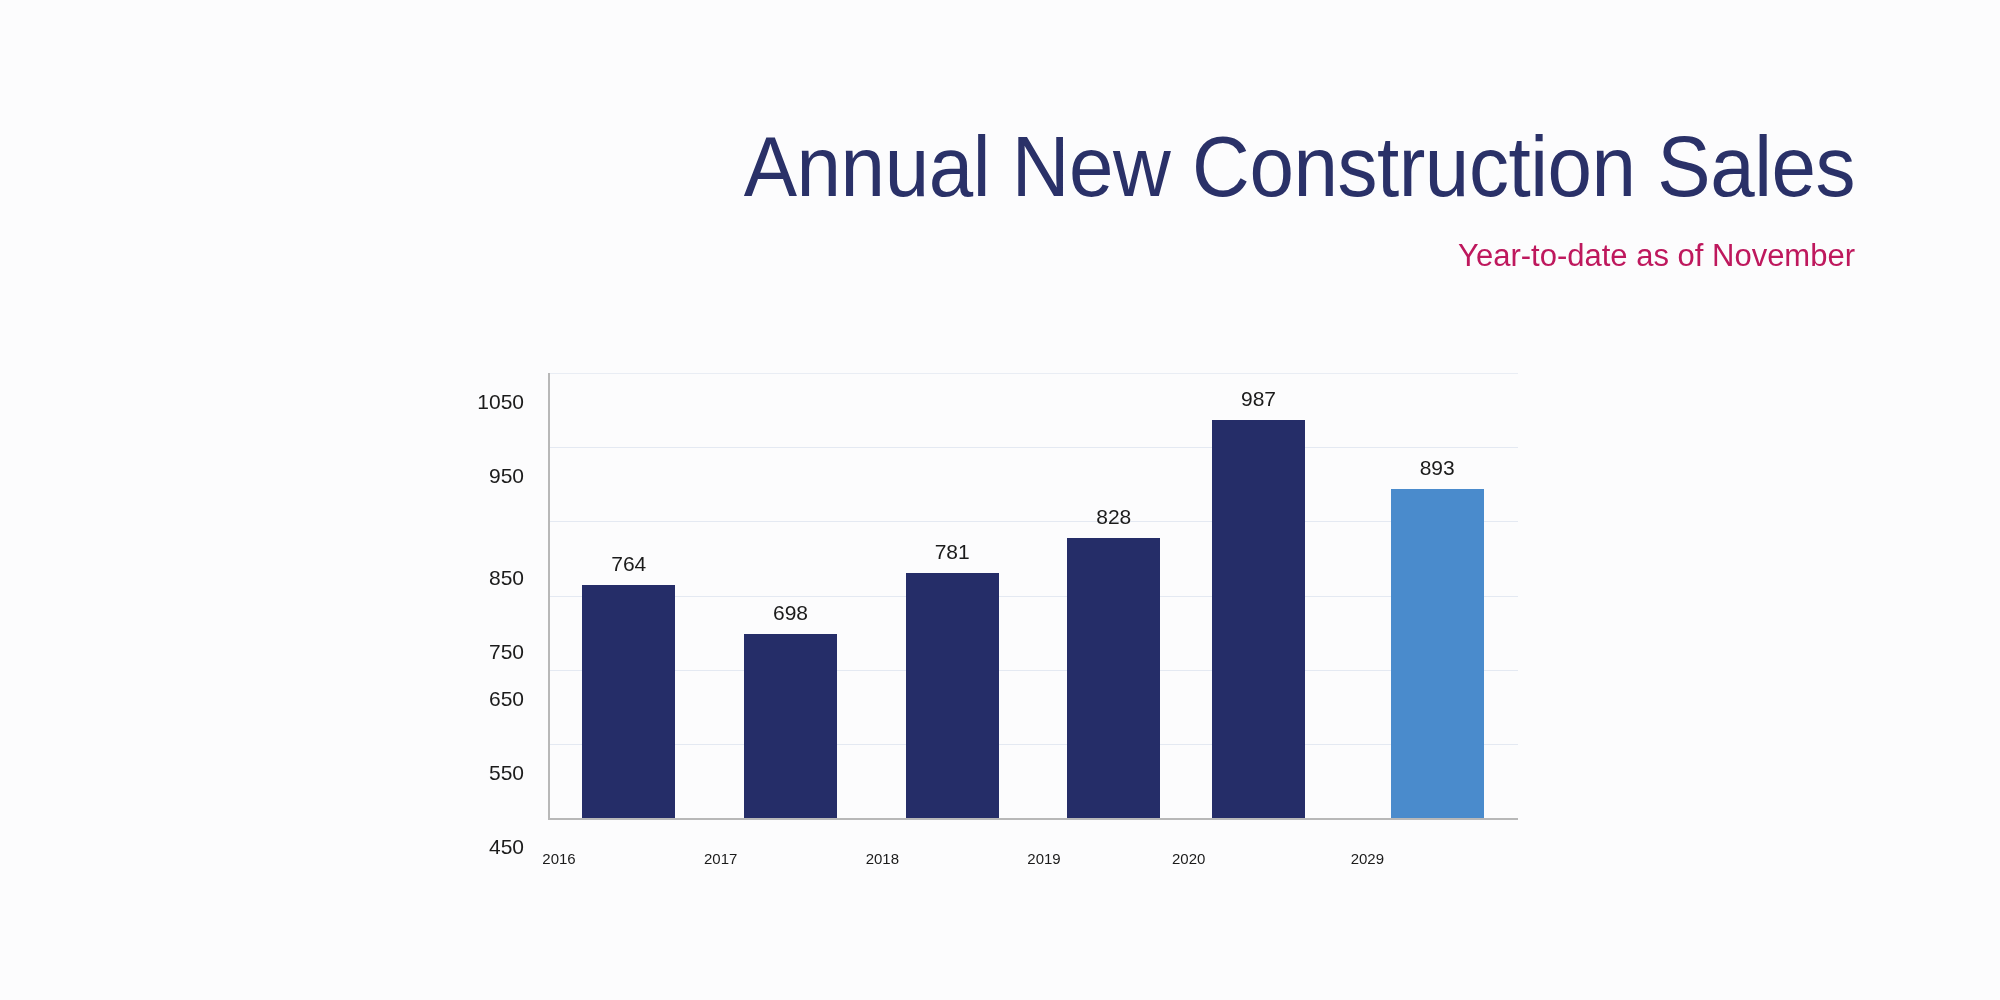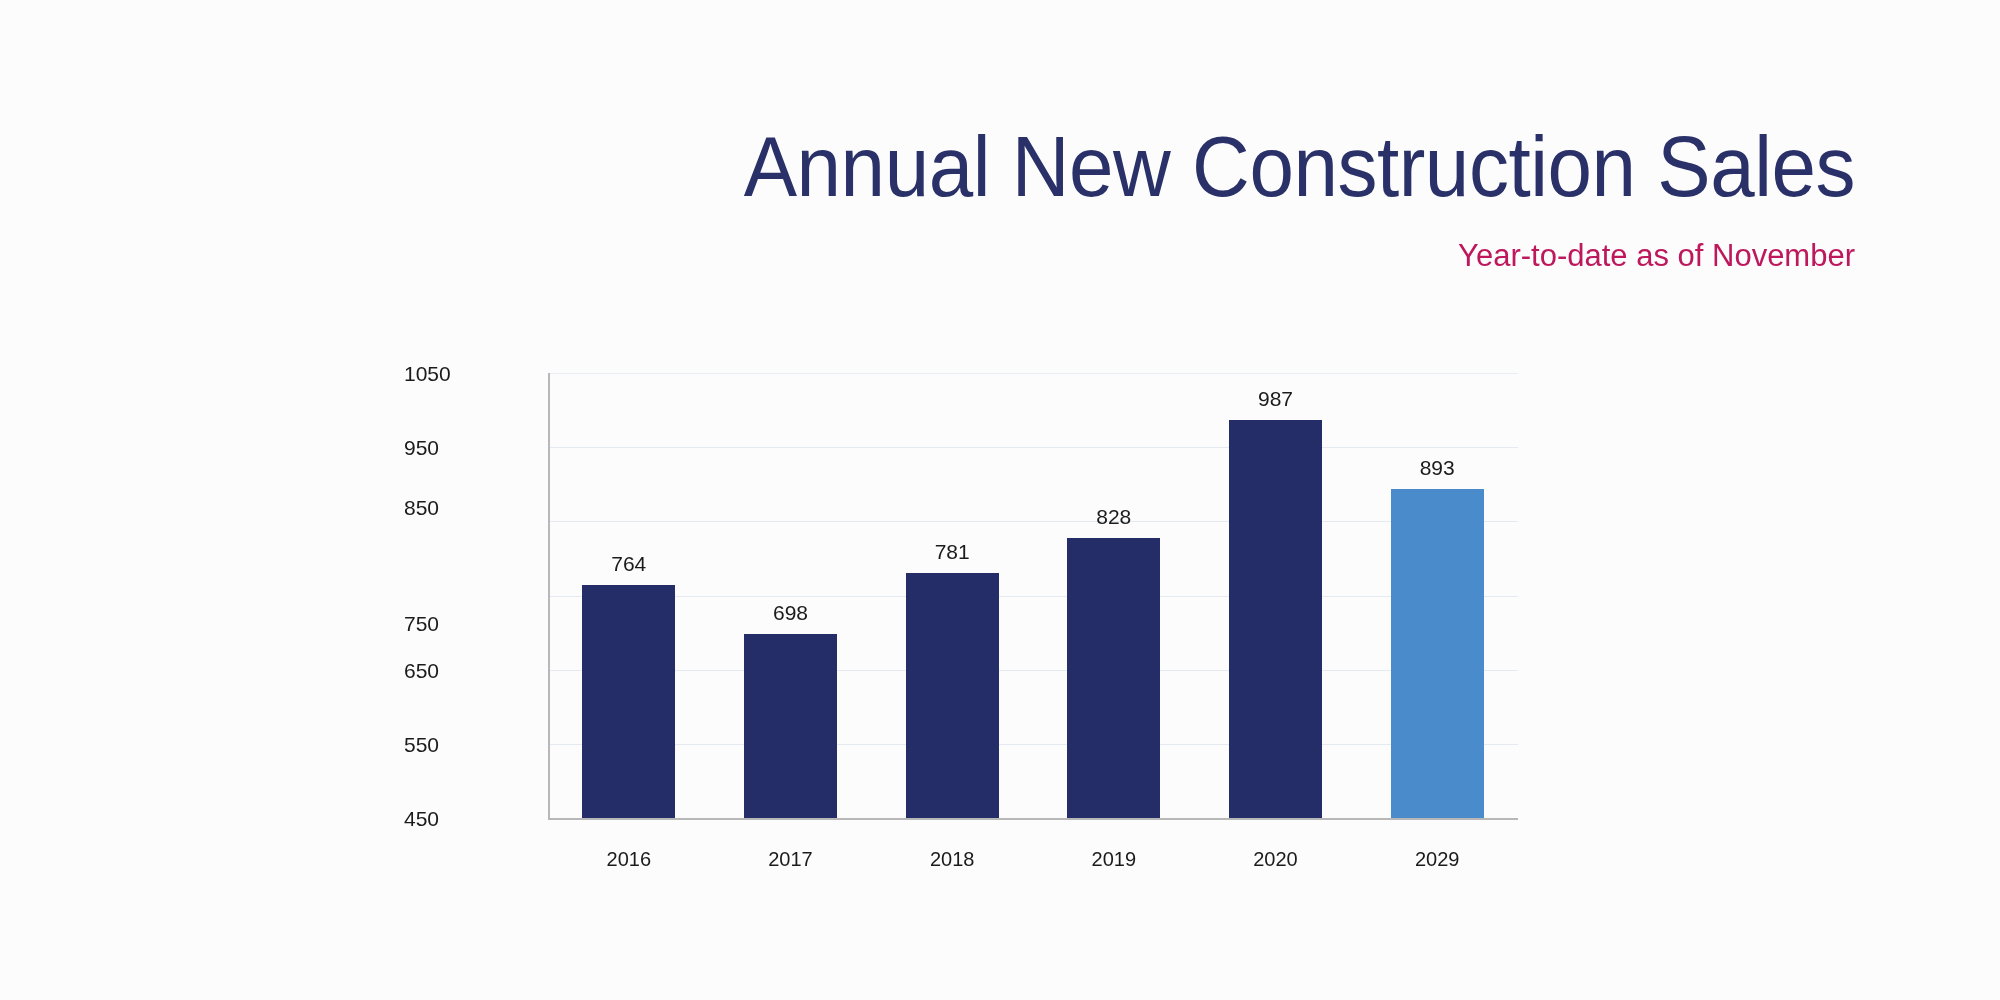--- a/index.html
+++ b/index.html
@@ -91,25 +91,26 @@
     width: 100%;
     height: 2px;
     background: #b8b8b8;
   }
 
   
   .y-tick-label {
     position: absolute;
     right: 1476px;   
     width: 120px;
-    text-align: left;
+    text-align: right;
     font-size: 21px;
     line-height: 21px;
     color: #1b1b1b;
     white-space: nowrap;
+    margin-top: 28px;
   }
 
   
   .bar-group {
     position: absolute;
     bottom: 0;
     height: 100%;
   }
   .bar {
     position: absolute;
@@ -129,22 +130,22 @@
     line-height: 22px;
     color: #1b1b1b;
     white-space: nowrap;
   }
 
   .x-tick-label {
     position: absolute;
     left: -40px;
     right: -40px;
     bottom: -52px;
-    text-align: center;
-    font-size: 20px;
+    text-align: left;
+    font-size: 15px;
     line-height: 22px;
     color: #1b1b1b;
     white-space: nowrap;
   }
 </style>
 </head>
 <body>
 
 <div id="header">
   <div id="chart-title">Annual New Construction Sales</div>
@@ -177,35 +178,35 @@
         <div class="bar-group" style="left: 357.7px; width: 93px;">
           <div class="bar" style="height: 245.5px; background: rgb(37, 45, 104);"></div>
           <div class="bar-value" style="bottom: 255.5px; text-align: center;">781</div>
           <div class="x-tick-label">2018</div>
         </div>
         <div class="bar-group" style="left: 519.3px; width: 93px;">
           <div class="bar" style="height: 280.4px; background: rgb(37, 45, 104);"></div>
           <div class="bar-value" style="bottom: 290.4px;">828</div>
           <div class="x-tick-label">2019</div>
         </div>
-        <div class="bar-group" style="left: 681px; width: 93px;">
+        <div class="bar-group" style="left: 664px; width: 93px;">
           <div class="bar" style="height: 398.3px; background: rgb(37, 45, 104);"></div>
           <div class="bar-value" style="bottom: 408.3px;">987</div>
           <div class="x-tick-label">2020</div>
         </div>
         <div class="bar-group" style="left: 842.7px; width: 93px;">
           <div class="bar highlight" style="height: 328.6px; background: rgb(74, 139, 204);"></div>
           <div class="bar-value" style="bottom: 338.6px;">893</div>
           <div class="x-tick-label">2029</div>
         </div>
       </div>
   </div>
 </div>
 
 <div id="y-tick-labels">
     <div class="y-tick-label" style="top: 808px;">450</div>
     <div class="y-tick-label" style="top: 733.8px;">550</div>
     <div class="y-tick-label" style="top: 659.7px;">650</div>
     <div class="y-tick-label" style="top: 613px;">750</div>
-    <div class="y-tick-label" style="top: 497px;">850</div>
+    <div class="y-tick-label" style="top: 539px;">850</div>
     <div class="y-tick-label" style="top: 437.2px;">950</div>
     <div class="y-tick-label" style="top: 363px;">1050</div>
   </div>
 
 </body></html>

